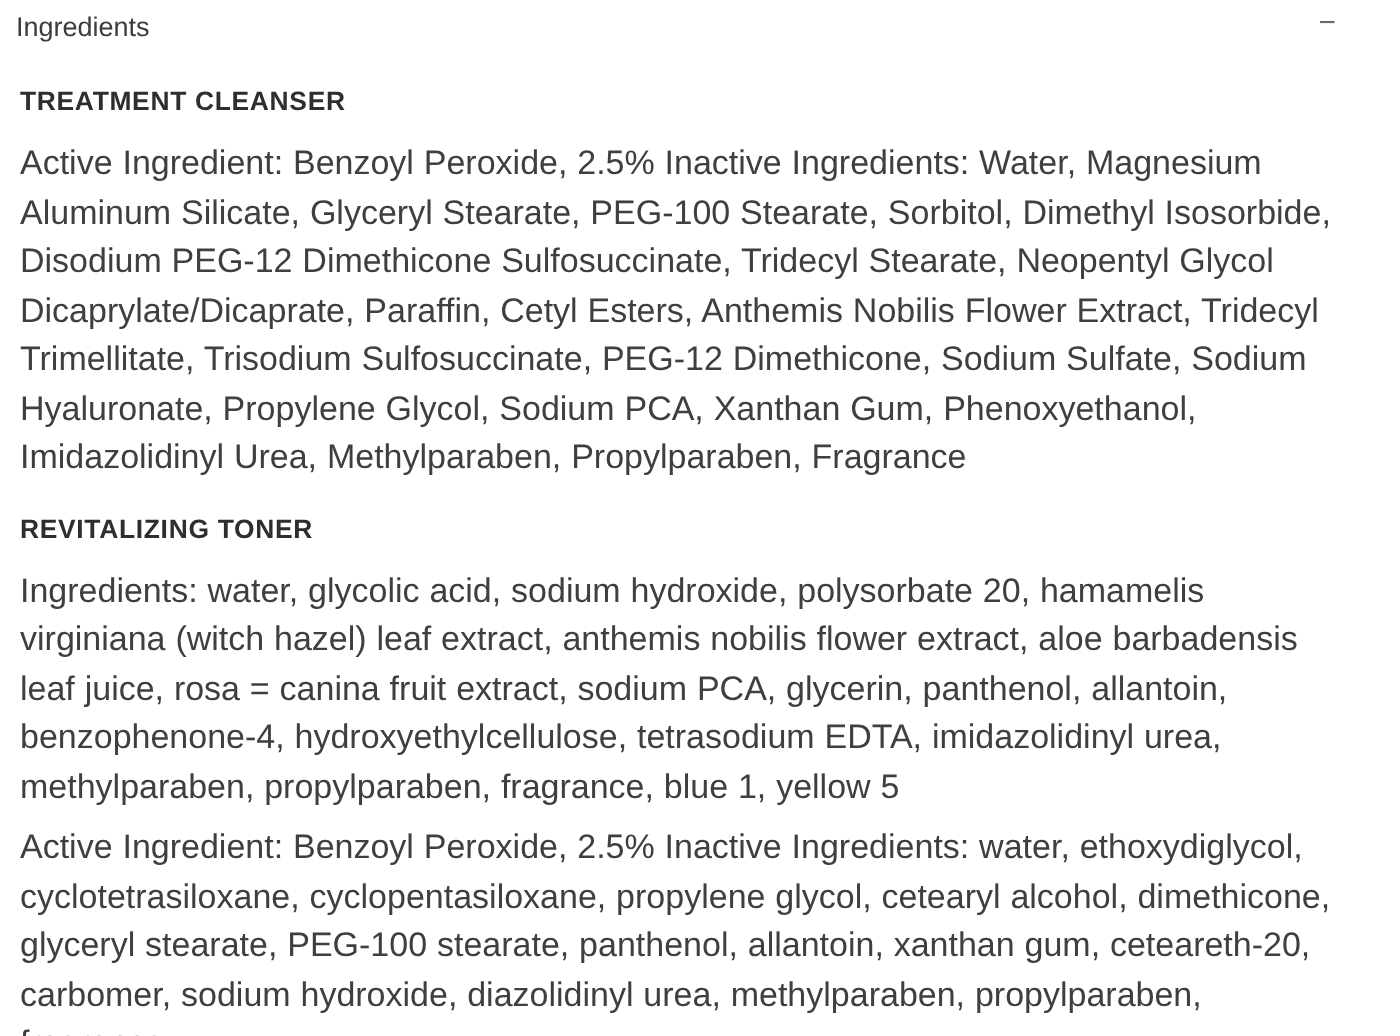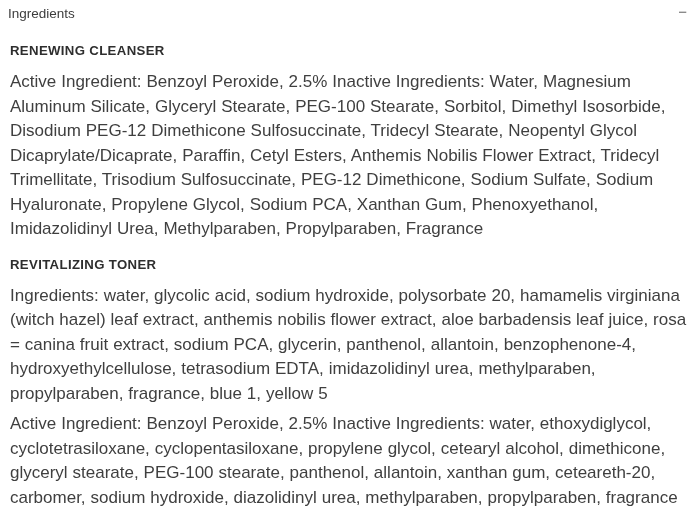--- a/index.html
+++ b/index.html
@@ -12,21 +12,21 @@
     background: #ffffff;
     font-family: "Liberation Sans", sans-serif;
     color: #3c3c3c;
     overflow: hidden;
   }
   .page {
     position: relative;
     width: 700px;
     height: 376px;
     box-sizing: border-box;
-    padding: 6px 11px 0 8px;
+    padding: 6px 30px 0 8px;
   }
   .header-row {
     display: flex;
     align-items: flex-start;
     justify-content: space-between;
     height: 20px;
   }
   .section-title {
     font-size: 13.5px;
     color: #3c3c3c;
@@ -73,21 +73,21 @@
 <div class="page">
 
   <div class="header-row">
     <div class="section-title">Ingredients</div>
     <div class="collapse-toggle">−</div>
   </div>
 
   <div class="content">
 
     <div class="product-block">
-      <div class="product-name">RENEWING CLEANSER</div>
+      <div class="product-name">TREATMENT CLEANSER</div>
       <p class="ingredients-text">Active Ingredient: Benzoyl Peroxide, 2.5% Inactive Ingredients: Water, Magnesium Aluminum Silicate, Glyceryl Stearate, PEG-100 Stearate, Sorbitol, Dimethyl Isosorbide, Disodium PEG-12 Dimethicone Sulfosuccinate, Tridecyl Stearate, Neopentyl Glycol Dicaprylate/Dicaprate, Paraffin, Cetyl Esters, Anthemis Nobilis Flower Extract, Tridecyl Trimellitate, Trisodium Sulfosuccinate, PEG-12 Dimethicone, Sodium Sulfate, Sodium Hyaluronate, Propylene Glycol, Sodium PCA, Xanthan Gum, Phenoxyethanol, Imidazolidinyl Urea, Methylparaben, Propylparaben, Fragrance</p>
     </div>
 
     <div class="product-block">
       <div class="product-name">REVITALIZING TONER</div>
       <p class="ingredients-text">Ingredients: water, glycolic acid, sodium hydroxide, polysorbate 20, hamamelis virginiana (witch hazel) leaf extract, anthemis nobilis flower extract, aloe barbadensis leaf juice, rosa = canina fruit extract, sodium PCA, glycerin, panthenol, allantoin, benzophenone-4, hydroxyethylcellulose, tetrasodium EDTA, imidazolidinyl urea, methylparaben, propylparaben, fragrance, blue 1, yellow 5</p>
     </div>
 
     <div class="product-block">
       <p class="ingredients-text">Active Ingredient: Benzoyl Peroxide, 2.5% Inactive Ingredients: water, ethoxydiglycol, cyclotetrasiloxane, cyclopentasiloxane, propylene glycol, cetearyl alcohol, dimethicone, glyceryl stearate, PEG-100 stearate, panthenol, allantoin, xanthan gum, ceteareth-20, carbomer, sodium hydroxide, diazolidinyl urea, methylparaben, propylparaben, fragrance</p>

